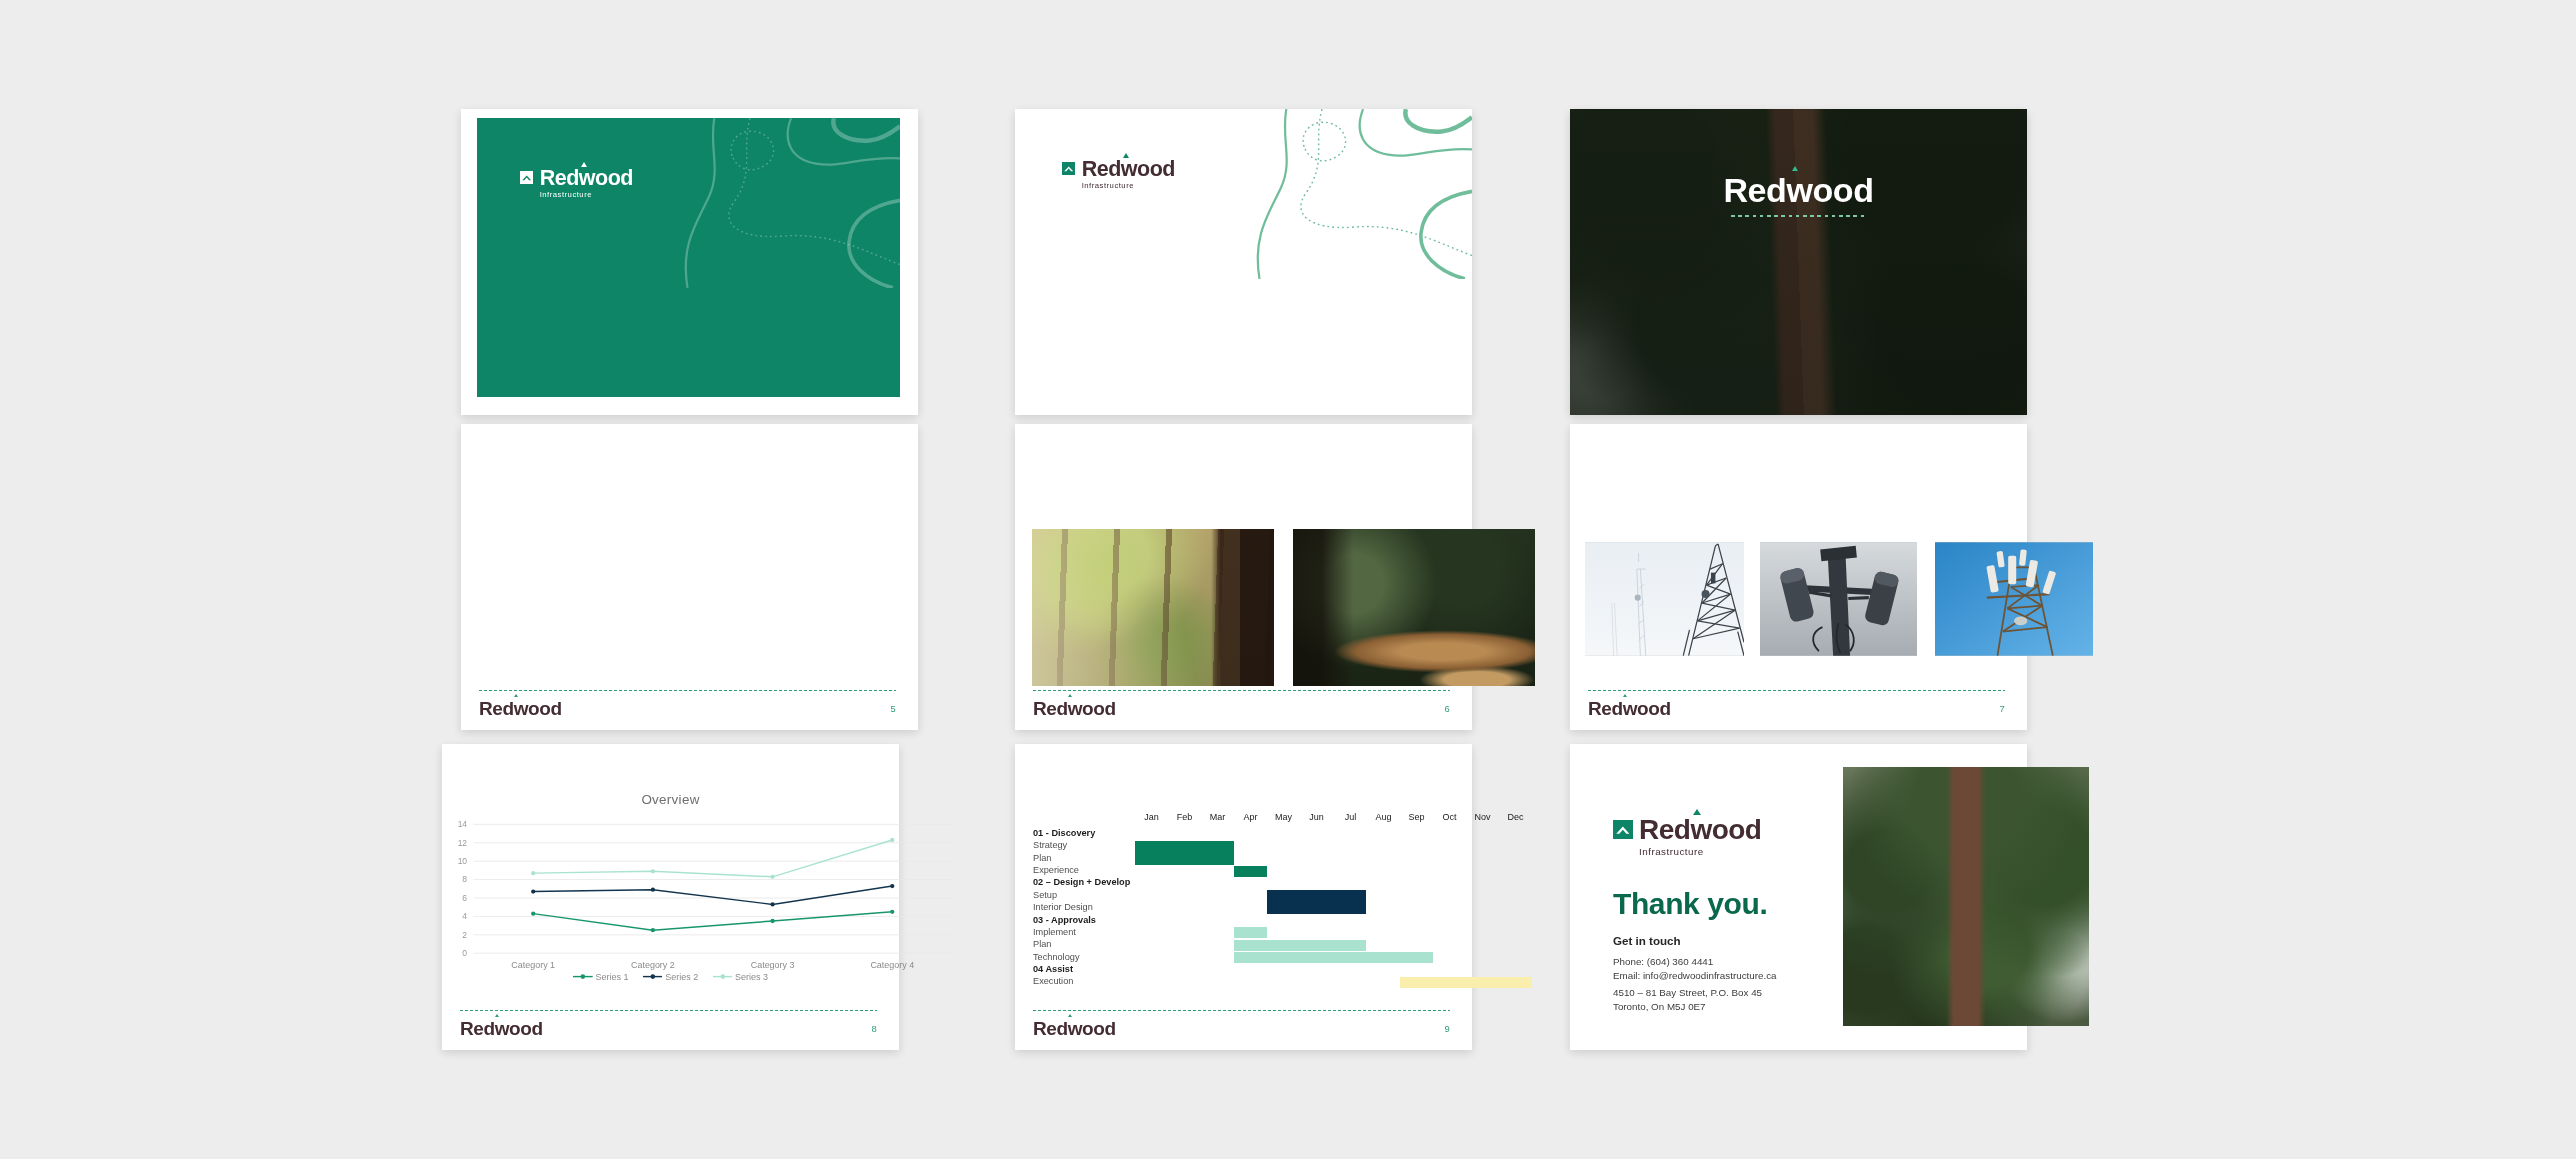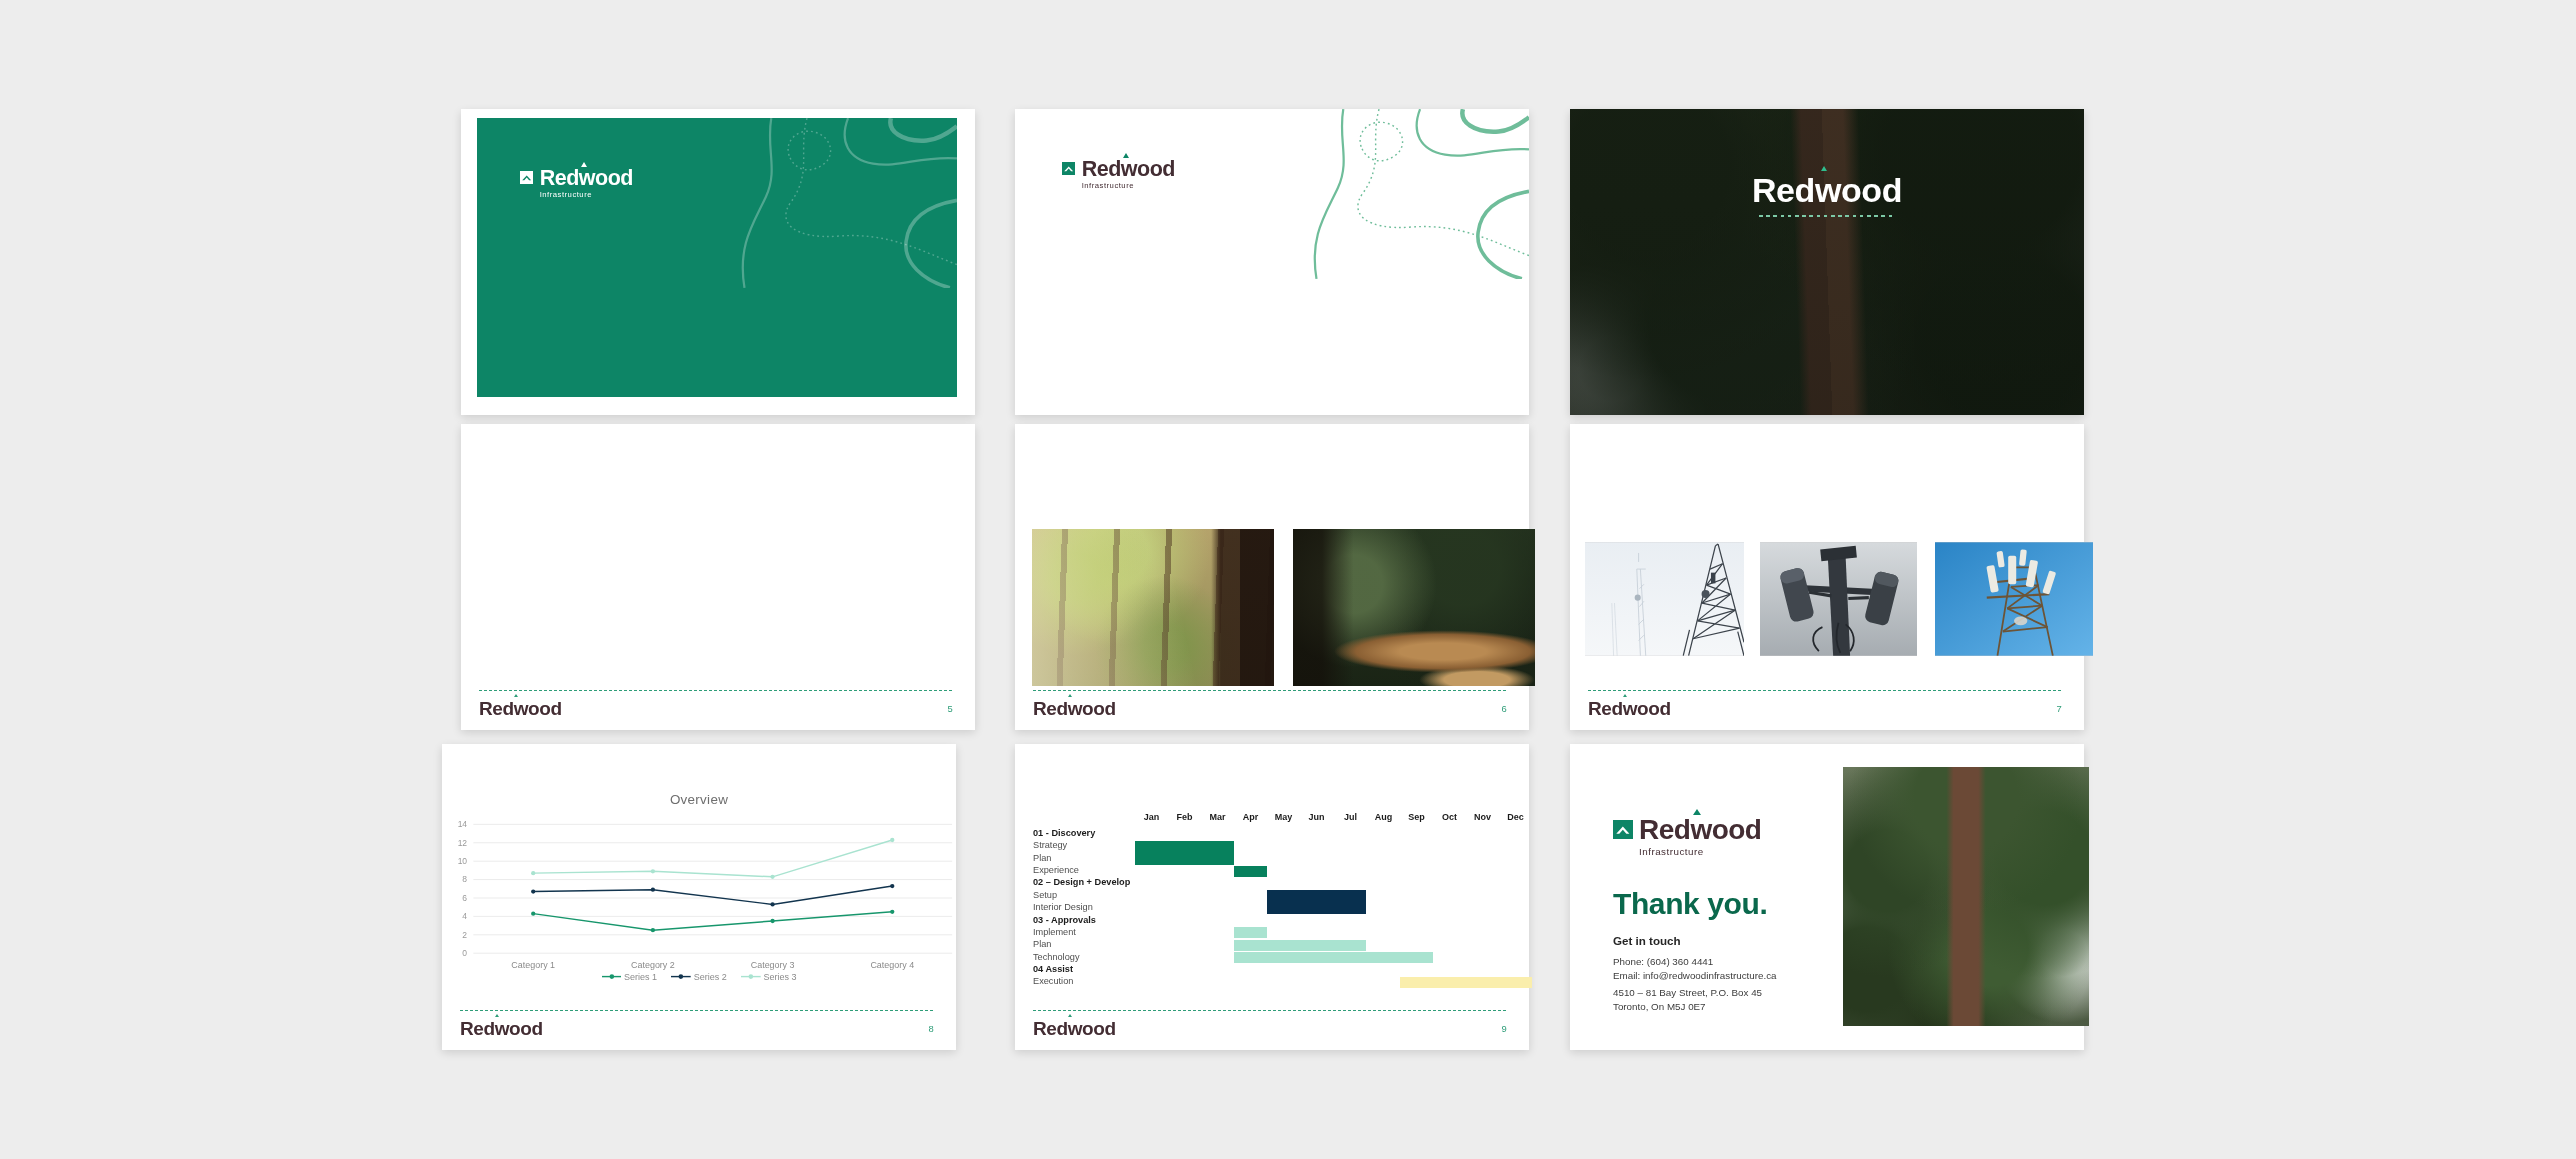--- a/index.html
+++ b/index.html
@@ -4,21 +4,21 @@
 <style>
   :root{
     --bg:#EDEDED; --green:#0D8566; --navy:#08304F; --mint:#A9E3D0; --yellow:#FAEEAC;
     --maroon:#432D33; --accent:#2E9D78; --contour:#6FBD9A; --thanks:#0A684C;
   }
   *{box-sizing:border-box}
   html,body{margin:0;padding:0}
   body{width:2576px;height:1159px;position:relative;background:var(--bg);
        font-family:"Liberation Sans",sans-serif;overflow:hidden}
 
-  .card{position:absolute;width:514px;height:306px;background:#fff;
+  .card{position:absolute;width:457px;height:306px;background:#fff;
         box-shadow:0 2.7px 9px rgba(0,0,0,.14)}
 
   
   .logo{position:absolute;display:flex;align-items:flex-start;gap:6.3px}
   .logo-icon{width:13.4px;height:13.4px;flex:0 0 auto;display:flex;align-items:center;justify-content:center;margin-top:2.7px}
   .logo-icon svg{display:block}
   .logo-text{position:relative;line-height:1}
   .logo-word{font-weight:bold;font-size:21.5px;letter-spacing:-0.5px;line-height:1}
   .logo-caret{position:absolute;top:-6.3px;left:44%;width:0;height:0;
       border-left:3.6px solid transparent;border-right:3.6px solid transparent;border-bottom:5.4px solid var(--green)}
@@ -103,21 +103,21 @@
   .chart-title{position:absolute;left:0;right:0;top:48px;text-align:center;
       font-size:13.4px;color:#6e6e6e;letter-spacing:0.3px}
   .chart-box{position:absolute;left:9px;top:73px;width:519px;height:157px}
   .chart-legend{position:absolute;left:0;right:0;top:228px;display:flex;justify-content:center;gap:14.3px;
       font-size:9px;color:#8b8b8b;align-items:center}
   .legend-item{display:flex;align-items:center;gap:2.7px}
 
   
   .gantt{position:absolute;left:18px;top:68px;width:505px;height:183px}
   .gantt .month{position:absolute;top:0;width:33px;text-align:center;
-      font-size:9px;font-weight:bold;color:#1b1b1b}
+      font-size:9px;font-weight:normal;color:#1b1b1b}
   .gantt .grow{position:absolute;left:0;font-size:9.2px;color:#4f4f4f;white-space:nowrap}
   .gantt .grow.hdr{font-weight:bold;color:#1c1c1c}
   .gantt .gbar{position:absolute}
 
   
   .thanks-title{position:absolute;left:43px;top:143px;font-size:30px;font-weight:bold;
       color:var(--thanks);letter-spacing:-0.4px}
   .touch-head{position:absolute;left:43px;top:190px;font-size:11.6px;font-weight:bold;color:#262626}
   .contact{position:absolute;left:43px;font-size:9.8px;color:#3c3c3c;line-height:1.4}
 </style>

